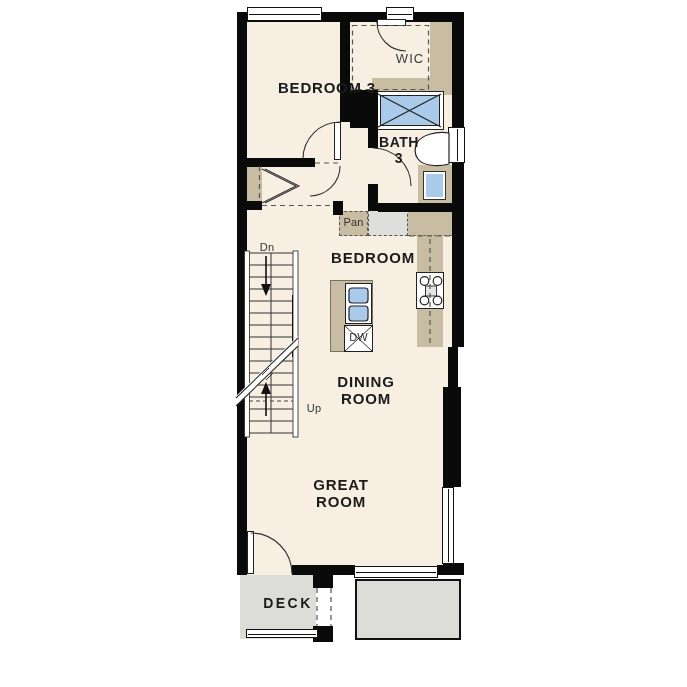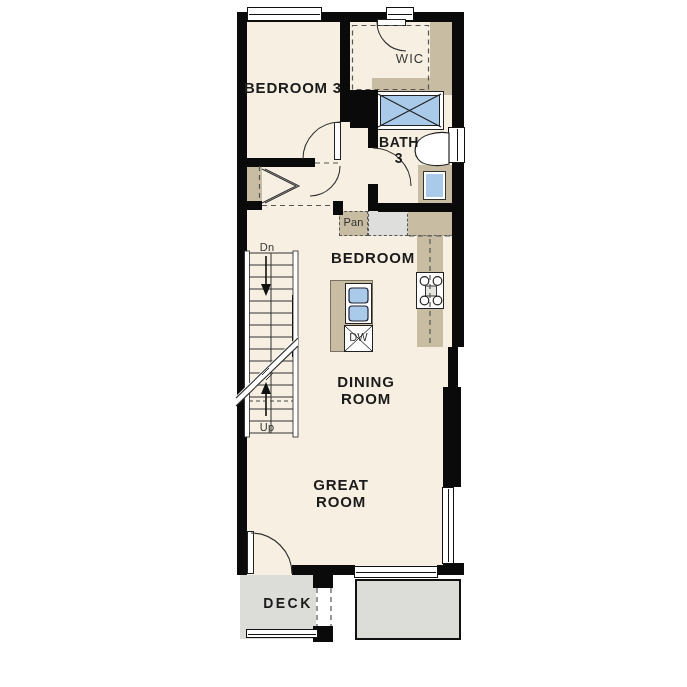--- a/index.html
+++ b/index.html
@@ -137,25 +137,25 @@
 
     <g stroke="#555" stroke-width="1.2" fill="none" stroke-dasharray="5,4">
       <rect x="352.5" y="25.5" width="76" height="64"></rect>
       <path d="M259.5 166 V201"></path>
       <path d="M315 163 H340 M262 205.5 H333"></path>
       <path d="M430 239 V345 M409 236 H451"></path>
       <path d="M317 588 V626 M331 588 V626"></path>
     </g>
   </svg>
 
-  <div class="lbl lbl-room" style="left:228px;top:80px;width:130px;">BEDROOM 3</div>
+  <div class="lbl lbl-room" style="left:246px;top:80px;width:130px;text-align:right;">BEDROOM 3</div>
   <div class="lbl lbl-wic" style="left:380px;top:52px;width:60px;">WIC</div>
   <div class="lbl lbl-bath" style="left:376px;top:135px;width:46px;">BATH 3</div>
   <div class="lbl lbl-small" style="left:340px;top:216px;width:27px;">Pan</div>
   <div class="lbl lbl-room" style="left:331px;top:250px;width:80px;">BEDROOM</div>
   <div class="lbl lbl-small" style="left:345px;top:331px;width:27px;">DW</div>
   <div class="lbl lbl-small" style="left:251px;top:241px;width:32px;">Dn</div>
-  <div class="lbl lbl-small" style="left:251px;top:421px;width:32px;">Up</div>
+  <div class="lbl lbl-small" style="left:251px;top:402px;width:32px;padding-left:47px;">Up</div>
   <div class="lbl lbl-room" style="left:298px;top:477px;width:86px;">GREAT ROOM</div>
   <div class="lbl lbl-room" style="left:323px;top:374px;width:86px;">DINING ROOM</div>
   <div class="lbl lbl-deck" style="left:250px;top:596px;width:76px;">DECK</div>
 
 </div>
 
 </body></html>

